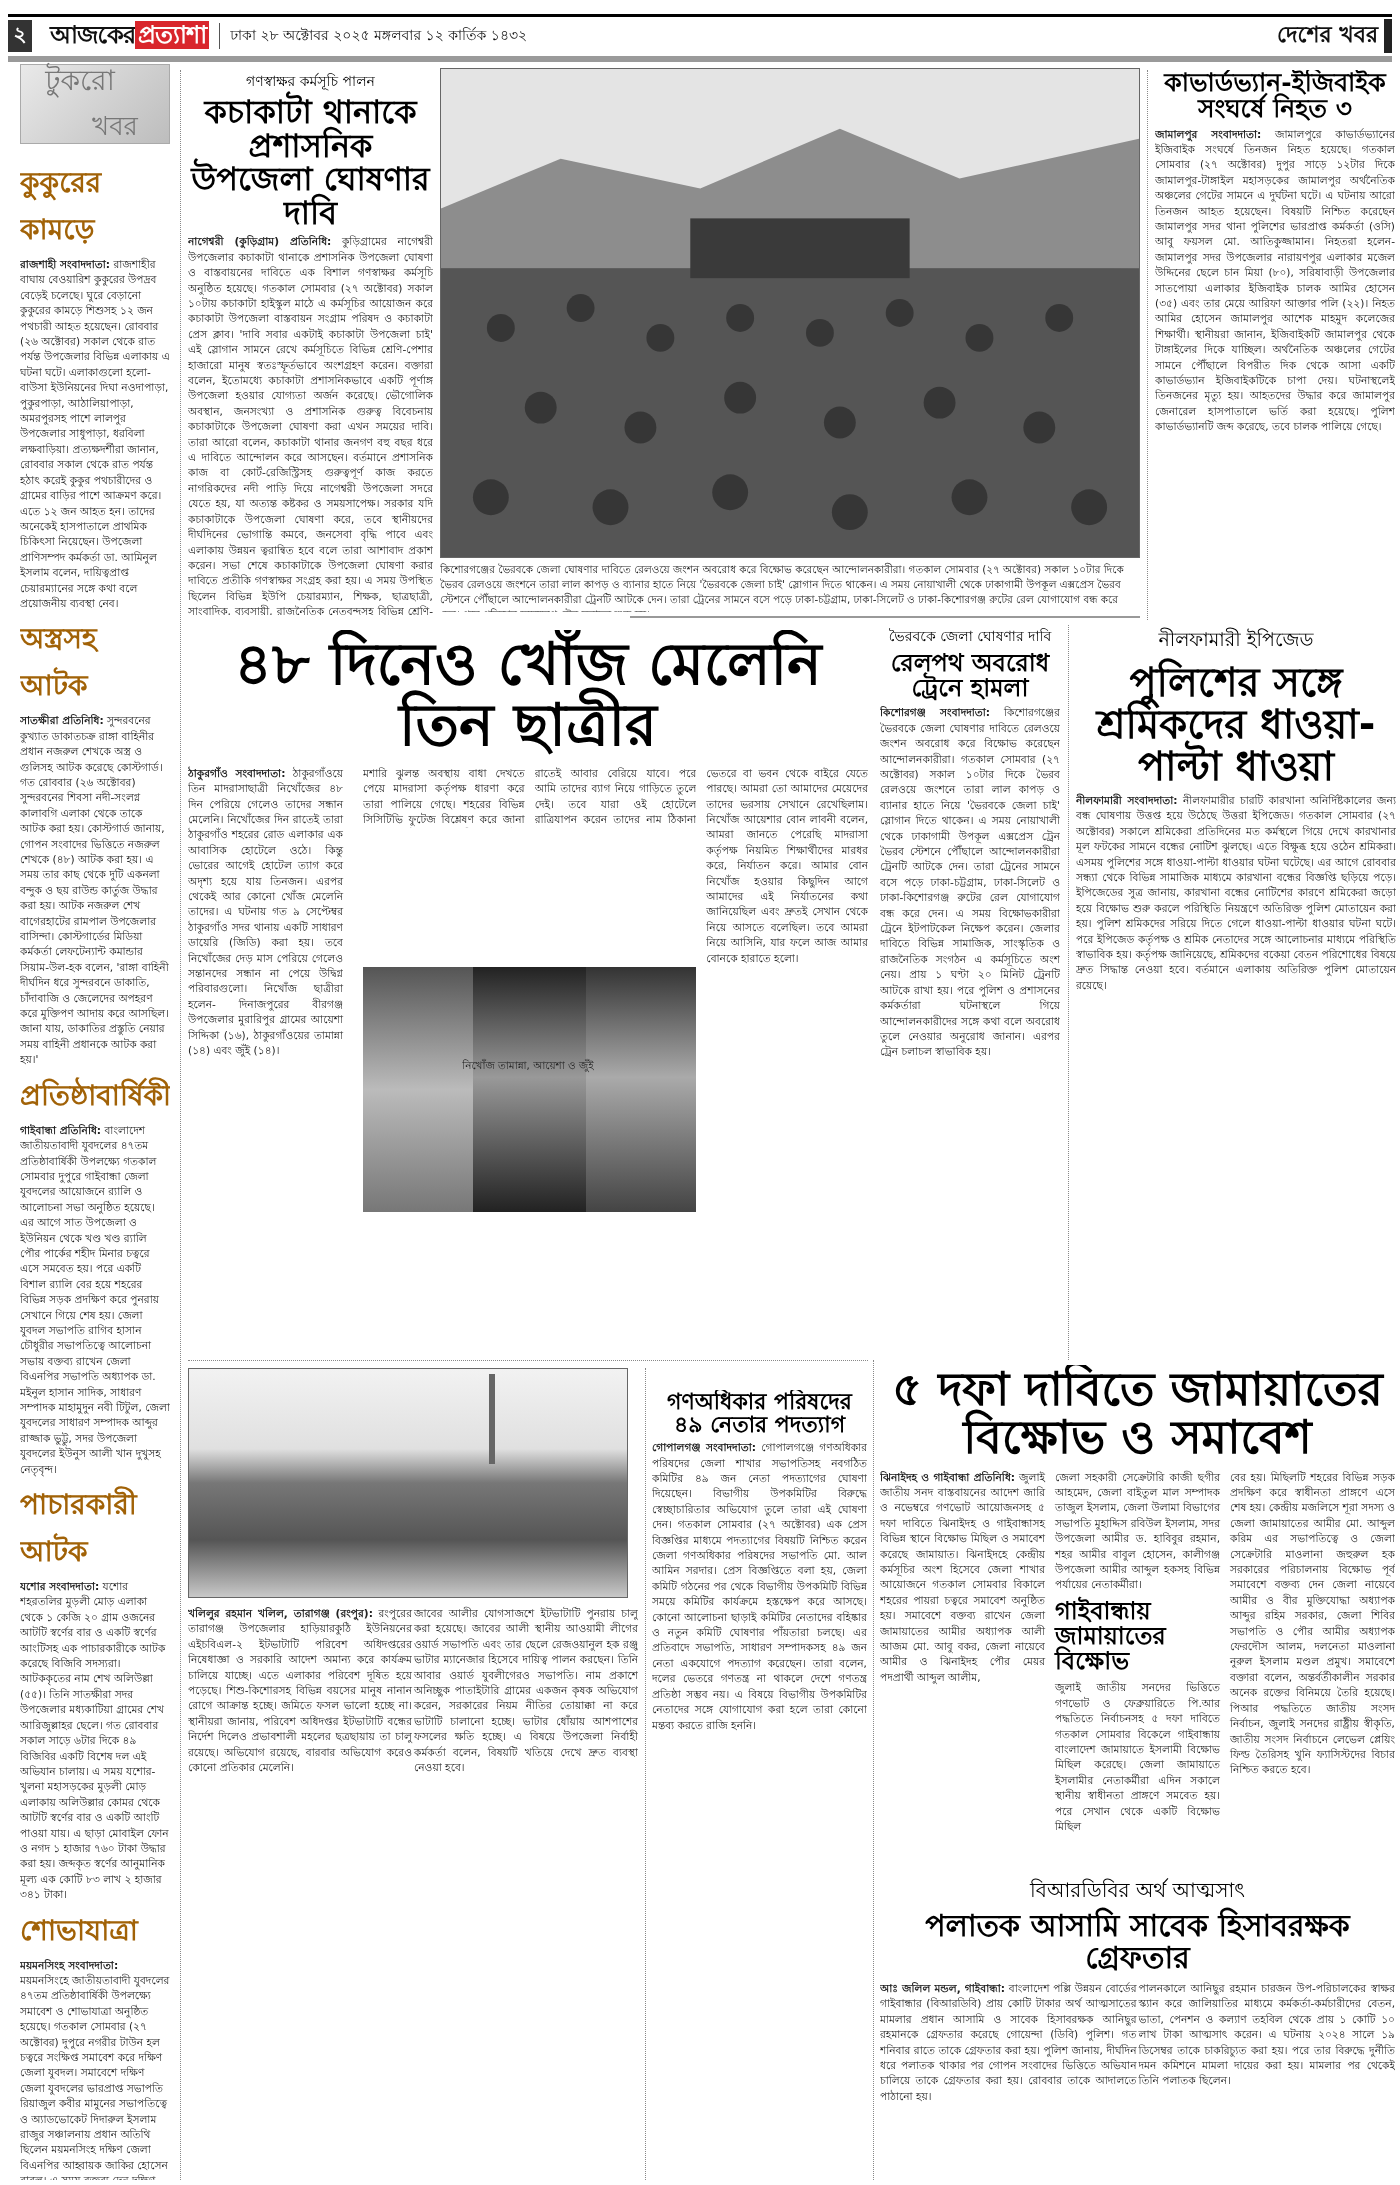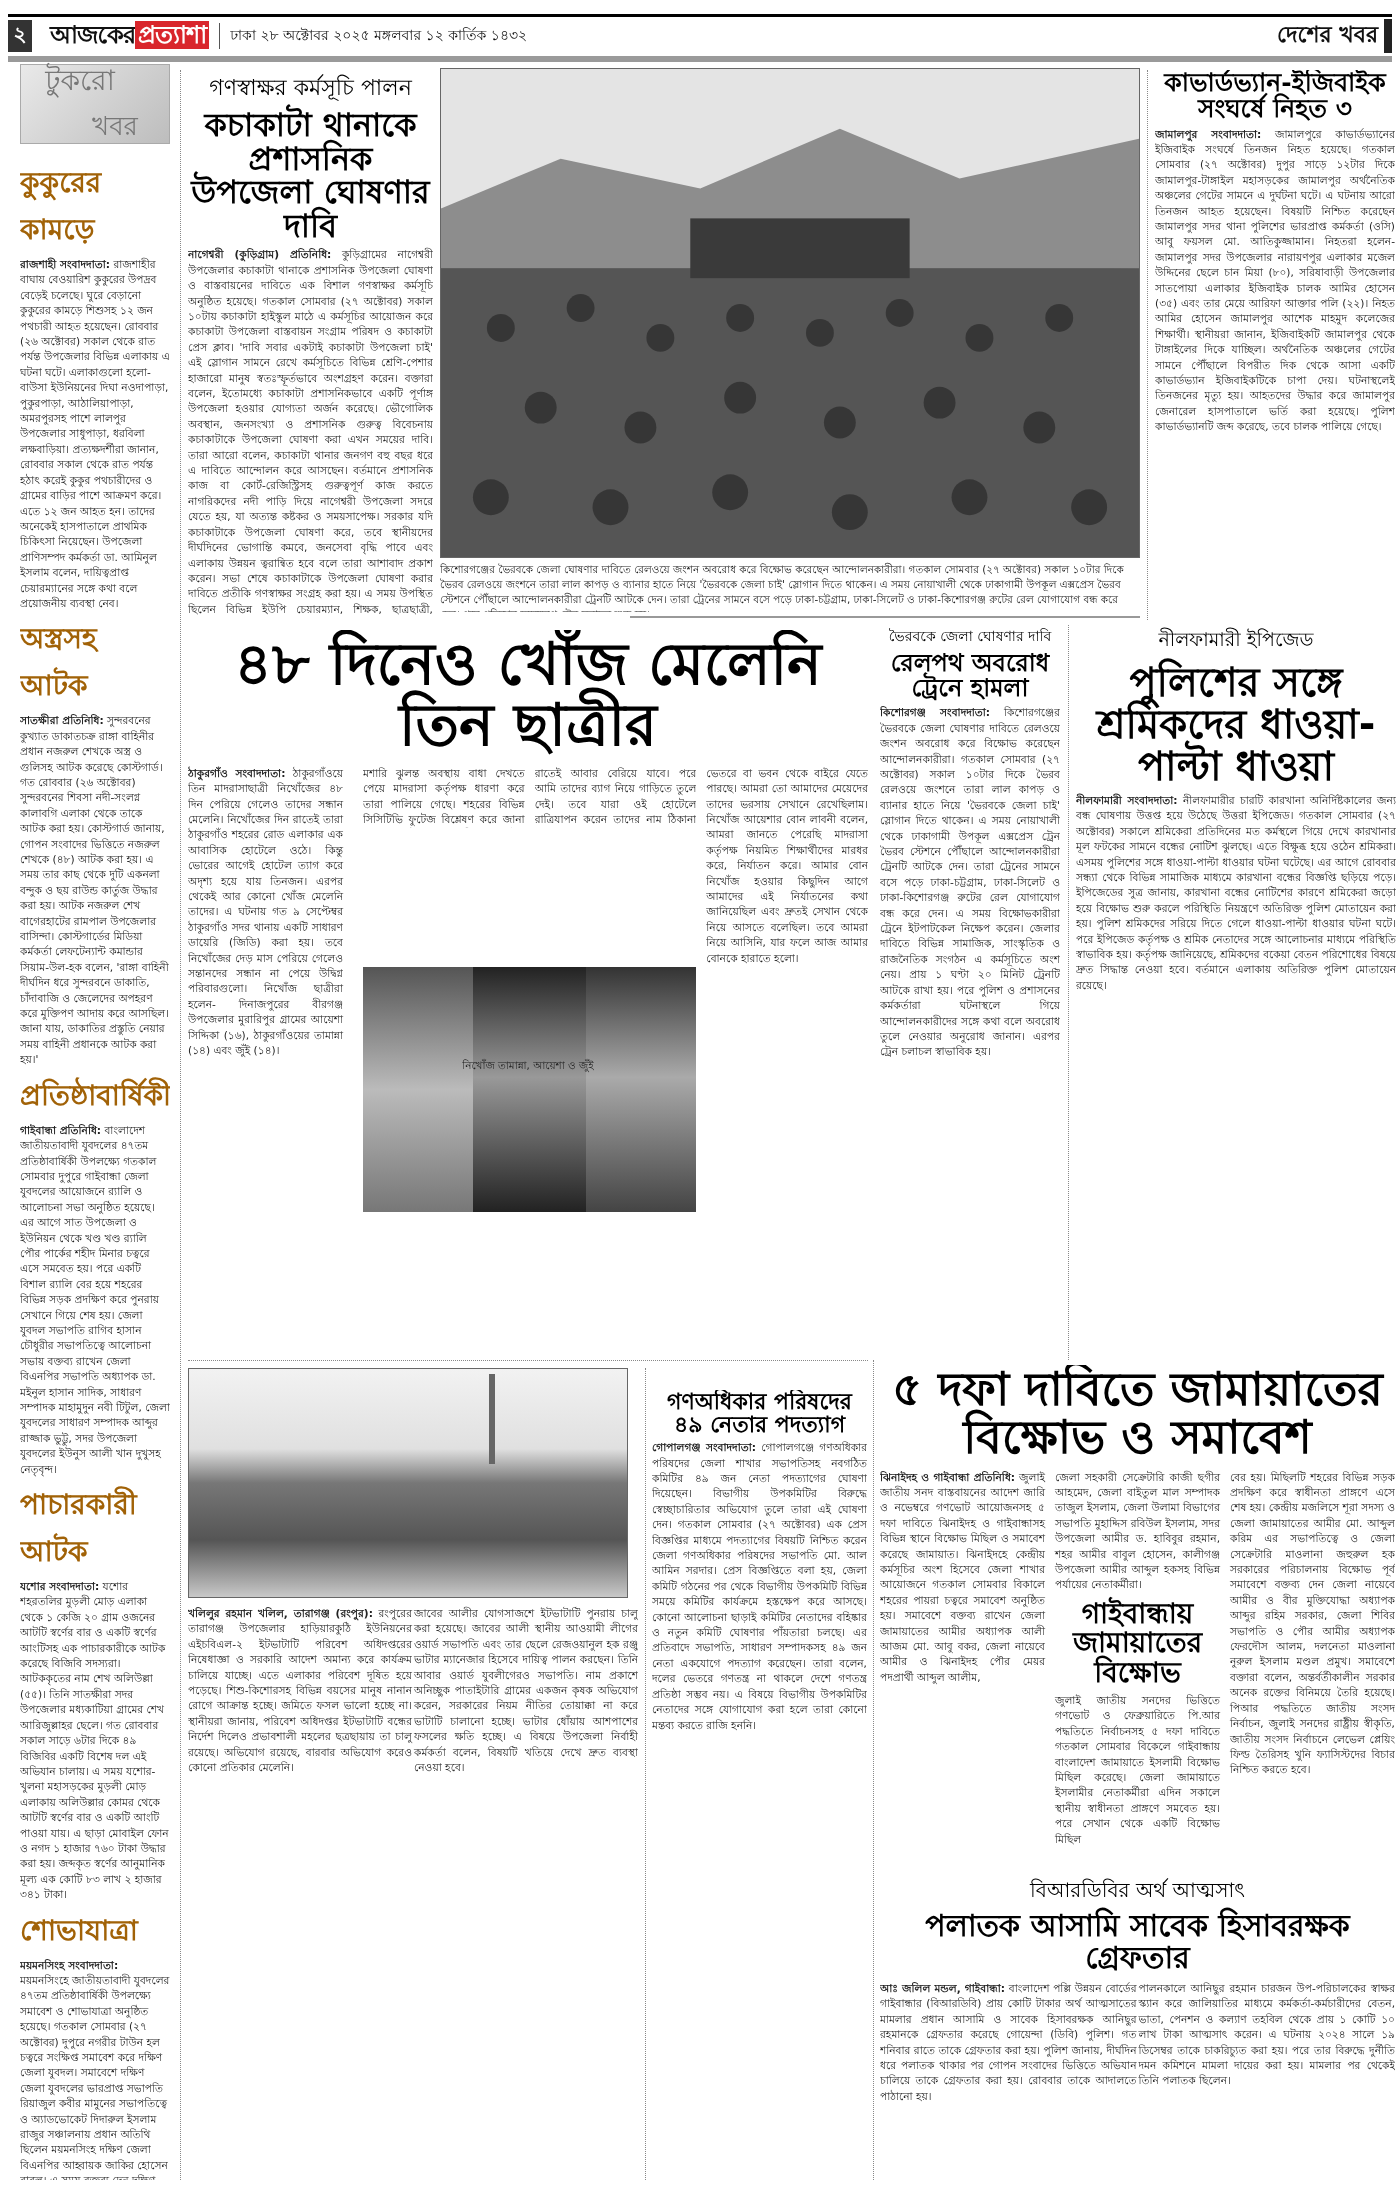--- a/index.html
+++ b/index.html
@@ -70,21 +70,21 @@
       </div>
       <div>
         <div class="sb-hd">শোভাযাত্রা</div>
         <div class="body-text" style="text-align: left;"><b>ময়মনসিংহ সংবাদদাতা:</b> <span>ময়মনসিংহে জাতীয়তাবাদী যুবদলের ৪৭তম প্রতিষ্ঠাবার্ষিকী উপলক্ষ্যে সমাবেশ ও শোভাযাত্রা অনুষ্ঠিত হয়েছে। গতকাল সোমবার (২৭ অক্টোবর) দুপুরে নগরীর টাউন হল চত্বরে সংক্ষিপ্ত সমাবেশ করে দক্ষিণ জেলা যুবদল। সমাবেশে দক্ষিণ জেলা যুবদলের ভারপ্রাপ্ত সভাপতি রিয়াজুল কবীর মামুনের সভাপতিত্বে ও অ্যাডভোকেট দিদারুল ইসলাম রাজুর সঞ্চালনায় প্রধান অতিথি ছিলেন ময়মনসিংহ দক্ষিণ জেলা বিএনপির আহ্বায়ক জাকির হোসেন বাবলু। এ সময় বক্তব্য দেন দক্ষিণ জেলা বিএনপির সদস্য সচিব রোকনুজ্জামান সরকার রোকনসহ অন্যান্য নেতাকর্মীরা। সমাবেশ শেষে বেলুন উড়িয়ে শোভাযাত্রার উদ্বোধন করেন ময়মনসিংহ দক্ষিণ জেলা বিএনপির আহ্বায়ক জাকির হোসেন বাবলু।</span></div>
       </div>
     </div>
 </div>
 <div class="rule-v" style="left:180px; top:70px; height:2110px;"></div>
 
 <div class="col" style="left:188px; top:70px; width:245px; height:545px;">
-  <div class="kicker" style="font-size:22px;">গণস্বাক্ষর কর্মসূচি পালন</div>
+  <div class="kicker" style="font-size:14px;">গণস্বাক্ষর কর্মসূচি পালন</div>
   <div class="hd" style="font-size:32px; text-align:center; margin:2px 0 4px;">কচাকাটা থানাকে প্রশাসনিক উপজেলা ঘোষণার দাবি</div>
   <div class="body-text"><b>নাগেশ্বরী (কুড়িগ্রাম) প্রতিনিধি:</b> <span>কুড়িগ্রামের নাগেশ্বরী উপজেলার কচাকাটা থানাকে প্রশাসনিক উপজেলা ঘোষণা ও বাস্তবায়নের দাবিতে এক বিশাল গণস্বাক্ষর কর্মসূচি অনুষ্ঠিত হয়েছে। গতকাল সোমবার (২৭ অক্টোবর) সকাল ১০টায় কচাকাটা হাইস্কুল মাঠে এ কর্মসূচির আয়োজন করে কচাকাটা উপজেলা বাস্তবায়ন সংগ্রাম পরিষদ ও কচাকাটা প্রেস ক্লাব। 'দাবি সবার একটাই কচাকাটা উপজেলা চাই' এই স্লোগান সামনে রেখে কর্মসূচিতে বিভিন্ন শ্রেণি-পেশার হাজারো মানুষ স্বতঃস্ফূর্তভাবে অংশগ্রহণ করেন। বক্তারা বলেন, ইতোমধ্যে কচাকাটা প্রশাসনিকভাবে একটি পূর্ণাঙ্গ উপজেলা হওয়ার যোগ্যতা অর্জন করেছে। ভৌগোলিক অবস্থান, জনসংখ্যা ও প্রশাসনিক গুরুত্ব বিবেচনায় কচাকাটাকে উপজেলা ঘোষণা করা এখন সময়ের দাবি। তারা আরো বলেন, কচাকাটা থানার জনগণ বহু বছর ধরে এ দাবিতে আন্দোলন করে আসছেন। বর্তমানে প্রশাসনিক কাজ বা কোর্ট-রেজিস্ট্রিসহ গুরুত্বপূর্ণ কাজ করতে নাগরিকদের নদী পাড়ি দিয়ে নাগেশ্বরী উপজেলা সদরে যেতে হয়, যা অত্যন্ত কষ্টকর ও সময়সাপেক্ষ। সরকার যদি কচাকাটাকে উপজেলা ঘোষণা করে, তবে স্থানীয়দের দীর্ঘদিনের ভোগান্তি কমবে, জনসেবা বৃদ্ধি পাবে এবং এলাকায় উন্নয়ন ত্বরান্বিত হবে বলে তারা আশাবাদ প্রকাশ করেন। সভা শেষে কচাকাটাকে উপজেলা ঘোষণা করার দাবিতে প্রতীকি গণস্বাক্ষর সংগ্রহ করা হয়। এ সময় উপস্থিত ছিলেন বিভিন্ন ইউপি চেয়ারম্যান, শিক্ষক, ছাত্রছাত্রী, সাংবাদিক, ব্যবসায়ী, রাজনৈতিক নেতৃবৃন্দসহ বিভিন্ন শ্রেণি-পেশার মানুষ।</span></div>
 </div>
 
 <div class="photo" style="left:440px; top:68px; width:700px; height:490px;">
   <svg width="100%" height="100%" viewBox="0 0 700 490" preserveAspectRatio="none">
     <rect x="0" y="0" width="700" height="140" fill="#e4e4e4"></rect>
     <path d="M0 140 L120 90 L260 120 L400 60 L520 110 L700 70 L700 200 L0 220 Z" fill="#8d8d8d"></path>
     <rect x="0" y="200" width="700" height="290" fill="#555"></rect>
     <g fill="#2a2a2a" opacity="0.7">
@@ -172,21 +172,21 @@
   <div class="body-text"><b>গোপালগঞ্জ সংবাদদাতা:</b> <span>গোপালগঞ্জে গণঅধিকার পরিষদের জেলা শাখার সভাপতিসহ নবগঠিত কমিটির ৪৯ জন নেতা পদত্যাগের ঘোষণা দিয়েছেন। বিভাগীয় উপকমিটির বিরুদ্ধে স্বেচ্ছাচারিতার অভিযোগ তুলে তারা এই ঘোষণা দেন। গতকাল সোমবার (২৭ অক্টোবর) এক প্রেস বিজ্ঞপ্তির মাধ্যমে পদত্যাগের বিষয়টি নিশ্চিত করেন জেলা গণঅধিকার পরিষদের সভাপতি মো. আল আমিন সরদার। প্রেস বিজ্ঞপ্তিতে বলা হয়, জেলা কমিটি গঠনের পর থেকে বিভাগীয় উপকমিটি বিভিন্ন সময়ে কমিটির কার্যক্রমে হস্তক্ষেপ করে আসছে। কোনো আলোচনা ছাড়াই কমিটির নেতাদের বহিষ্কার ও নতুন কমিটি ঘোষণার পাঁয়তারা চলছে। এর প্রতিবাদে সভাপতি, সাধারণ সম্পাদকসহ ৪৯ জন নেতা একযোগে পদত্যাগ করেছেন। তারা বলেন, দলের ভেতরে গণতন্ত্র না থাকলে দেশে গণতন্ত্র প্রতিষ্ঠা সম্ভব নয়। এ বিষয়ে বিভাগীয় উপকমিটির নেতাদের সঙ্গে যোগাযোগ করা হলে তারা কোনো মন্তব্য করতে রাজি হননি।</span></div>
 </div>
 <div class="rule-v" style="left:873px; top:1360px; height:820px;"></div>
 
 <div class="col" style="left:880px; top:1365px; width:515px; height:505px;">
   <div class="hd" style="font-size:46px; text-align:center; margin-bottom:8px;">৫ দফা দাবিতে জামায়াতের বিক্ষোভ ও সমাবেশ</div>
   <div class="cols3 body-text">
     <div><b>ঝিনাইদহ ও গাইবান্ধা প্রতিনিধি:</b> <span>জুলাই জাতীয় সনদ বাস্তবায়নের আদেশ জারি ও নভেম্বরে গণভোট আয়োজনসহ ৫ দফা দাবিতে ঝিনাইদহ ও গাইবান্ধাসহ বিভিন্ন স্থানে বিক্ষোভ মিছিল ও সমাবেশ করেছে জামায়াত। ঝিনাইদহে কেন্দ্রীয় কর্মসূচির অংশ হিসেবে জেলা শাখার আয়োজনে গতকাল সোমবার বিকালে শহরের পায়রা চত্বরে সমাবেশ অনুষ্ঠিত হয়। সমাবেশে বক্তব্য রাখেন জেলা জামায়াতের আমীর অধ্যাপক আলী আজম মো. আবু বকর, জেলা নায়েবে আমীর ও ঝিনাইদহ পৌর মেয়র পদপ্রার্থী আব্দুল আলীম,</span></div>
     <div>
       <div>জেলা সহকারী সেক্রেটারি কাজী ছগীর আহমেদ, জেলা বাইতুল মাল সম্পাদক তাজুল ইসলাম, জেলা উলামা বিভাগের সভাপতি মুহাদ্দিস রবিউল ইসলাম, সদর উপজেলা আমীর ড. হাবিবুর রহমান, শহর আমীর বাবুল হোসেন, কালীগঞ্জ উপজেলা আমীর আব্দুল হকসহ বিভিন্ন পর্যায়ের নেতাকর্মীরা।</div>
-      <div class="hd" style="font-size:28px; text-align:center; margin:6px 0;">গাইবান্ধায় জামায়াতের বিক্ষোভ</div>
+      <div class="hd" style="font-size:24px; margin:6px 0;">গাইবান্ধায় জামায়াতের বিক্ষোভ</div>
       <div>জুলাই জাতীয় সনদের ভিত্তিতে গণভোট ও ফেব্রুয়ারিতে পি.আর পদ্ধতিতে নির্বাচনসহ ৫ দফা দাবিতে গতকাল সোমবার বিকেলে গাইবান্ধায় বাংলাদেশ জামায়াতে ইসলামী বিক্ষোভ মিছিল করেছে। জেলা জামায়াতে ইসলামীর নেতাকর্মীরা এদিন সকালে স্থানীয় স্বাধীনতা প্রাঙ্গণে সমবেত হয়। পরে সেখান থেকে একটি বিক্ষোভ মিছিল</div>
     </div>
     <div>বের হয়। মিছিলটি শহরের বিভিন্ন সড়ক প্রদক্ষিণ করে স্বাধীনতা প্রাঙ্গণে এসে শেষ হয়। কেন্দ্রীয় মজলিসে শূরা সদস্য ও জেলা জামায়াতের আমীর মো. আব্দুল করিম এর সভাপতিত্বে ও জেলা সেক্রেটারি মাওলানা জহুরুল হক সরকারের পরিচালনায় বিক্ষোভ পূর্ব সমাবেশে বক্তব্য দেন জেলা নায়েবে আমীর ও বীর মুক্তিযোদ্ধা অধ্যাপক আব্দুর রহিম সরকার, জেলা শিবির সভাপতি ও পৌর আমীর অধ্যাপক ফেরদৌস আলম, দলনেতা মাওলানা নুরুল ইসলাম মণ্ডল প্রমুখ। সমাবেশে বক্তারা বলেন, অন্তর্বর্তীকালীন সরকার অনেক রক্তের বিনিময়ে তৈরি হয়েছে। পিআর পদ্ধতিতে জাতীয় সংসদ নির্বাচন, জুলাই সনদের রাষ্ট্রীয় স্বীকৃতি, জাতীয় সংসদ নির্বাচনে লেভেল প্লেয়িং ফিল্ড তৈরিসহ খুনি ফ্যাসিস্টদের বিচার নিশ্চিত করতে হবে।</div>
   </div>
 </div>
 
 <div class="col" style="left:880px; top:1875px; width:515px; height:305px;">
   <div class="kicker" style="font-size:20px;">বিআরডিবির অর্থ আত্মসাৎ</div>
   <div class="hd" style="font-size:30px; text-align:center; margin:2px 0 8px;">পলাতক আসামি সাবেক হিসাবরক্ষক গ্রেফতার</div>
   <div class="cols2 body-text">

